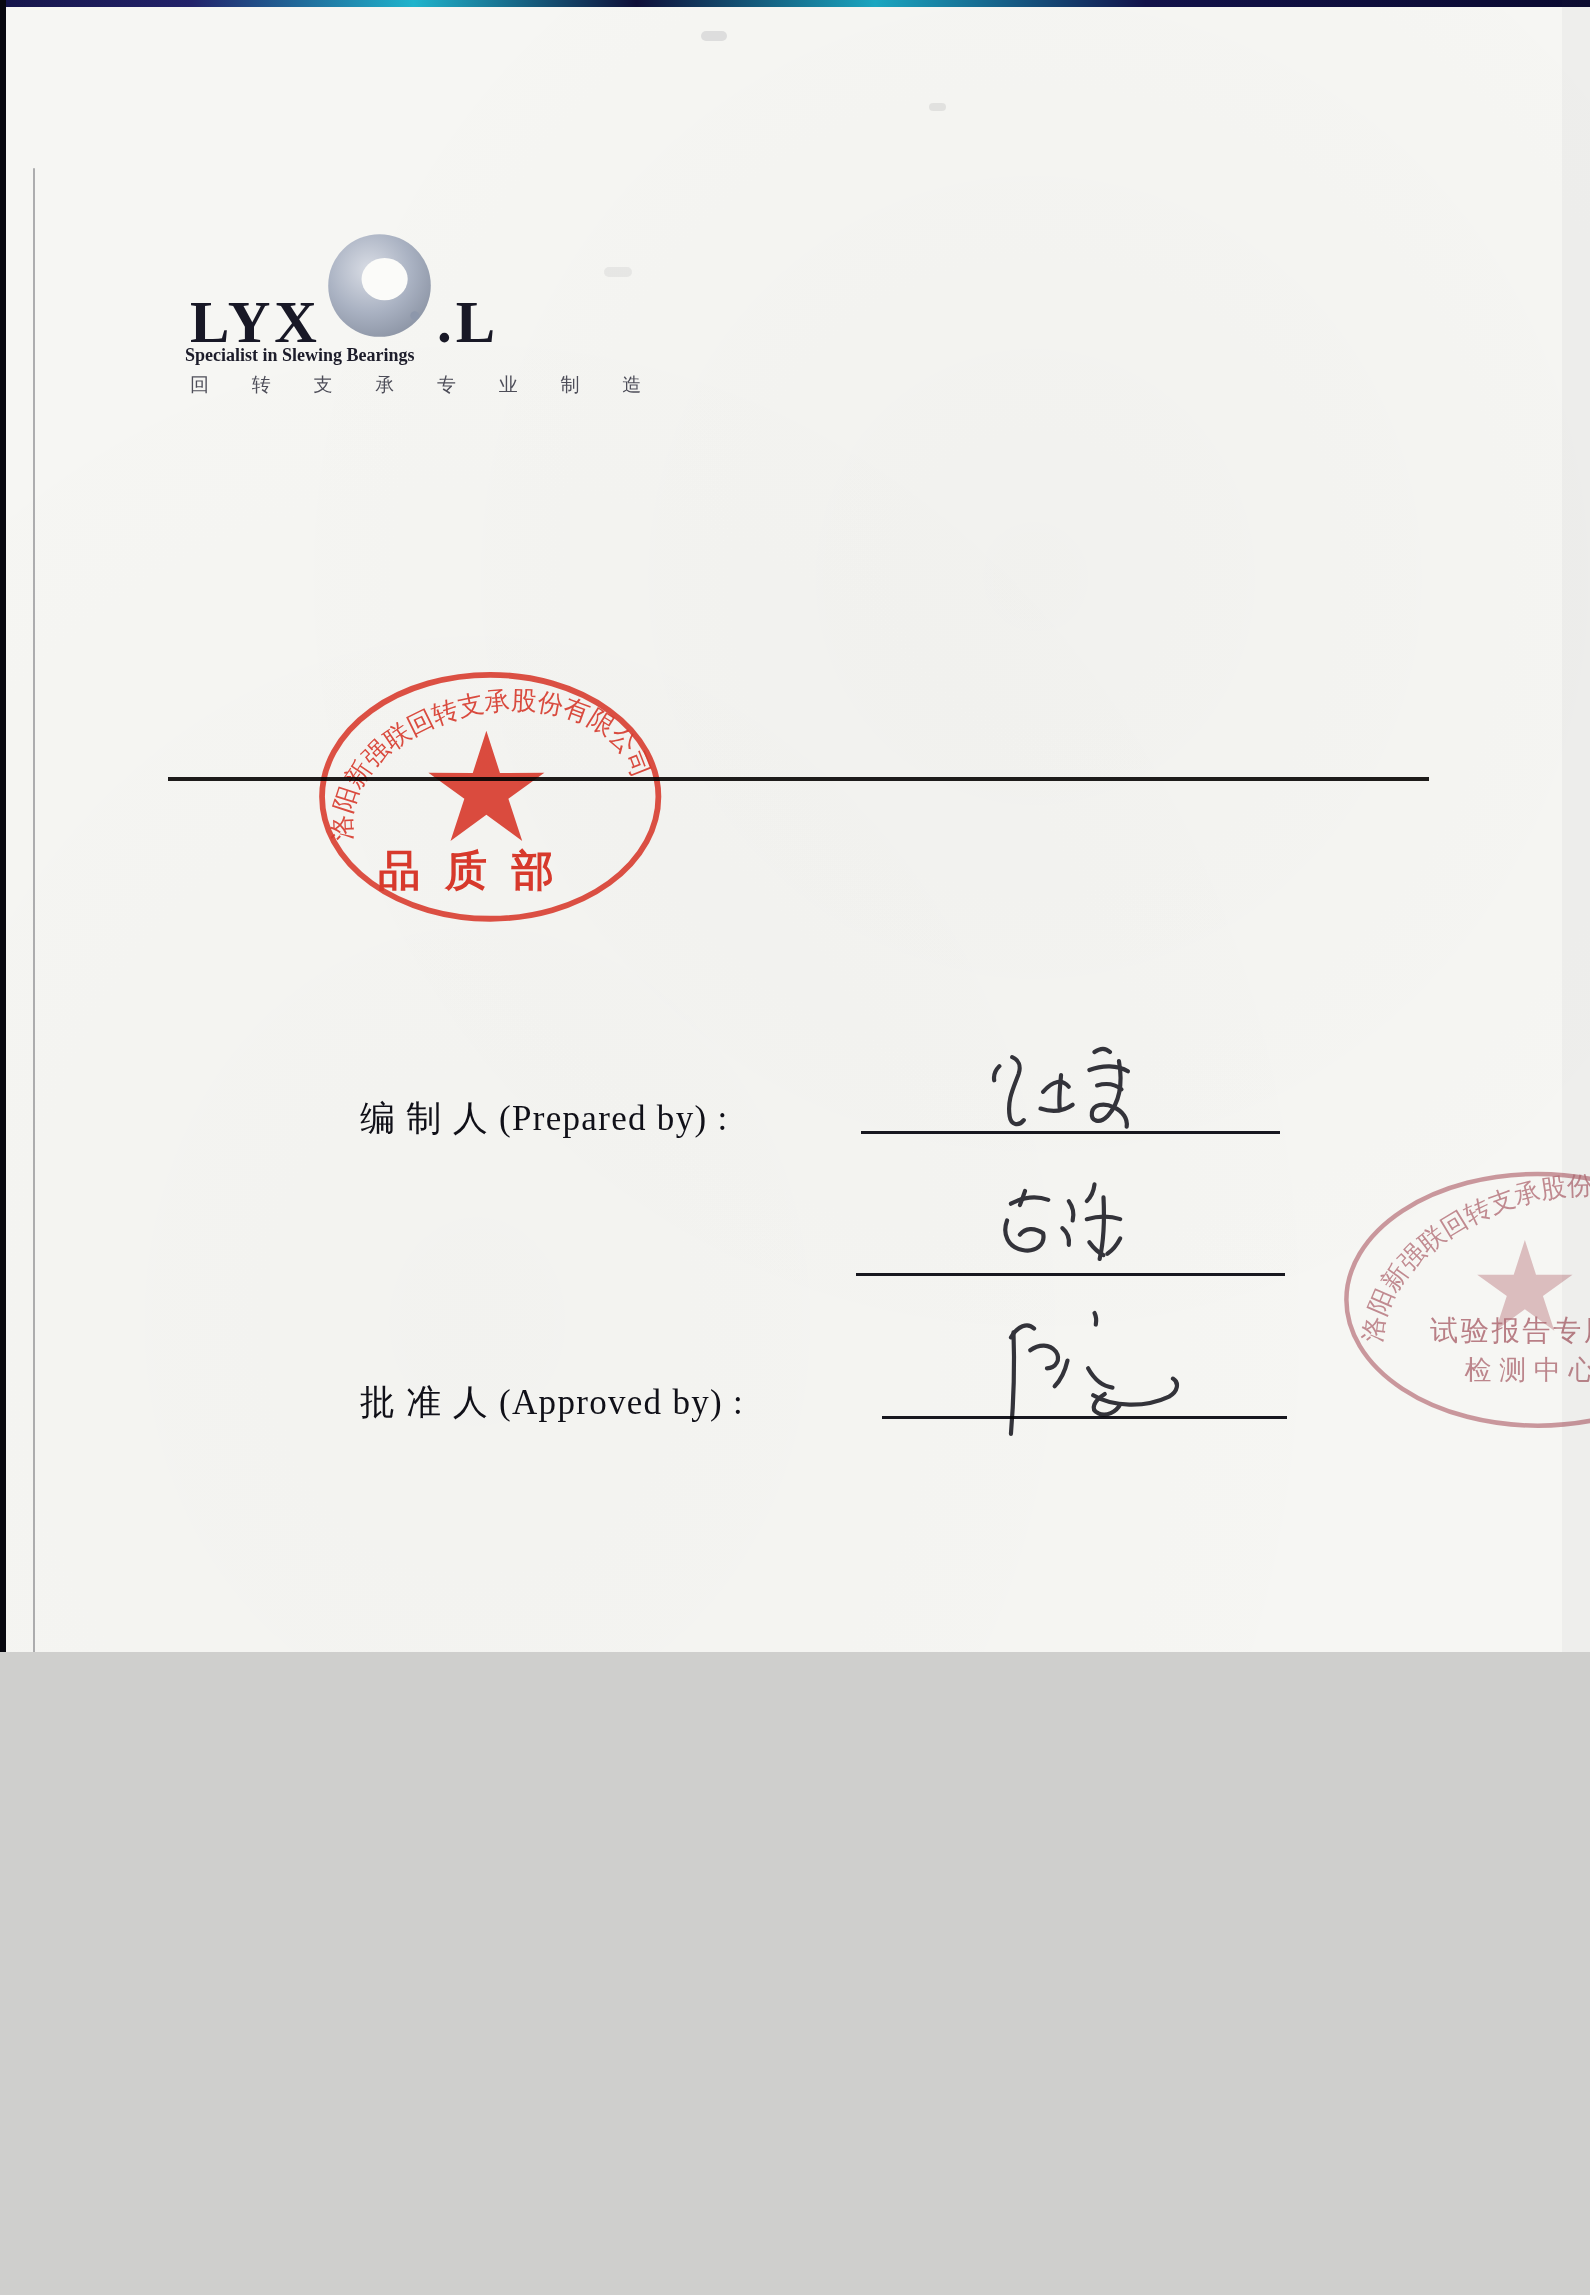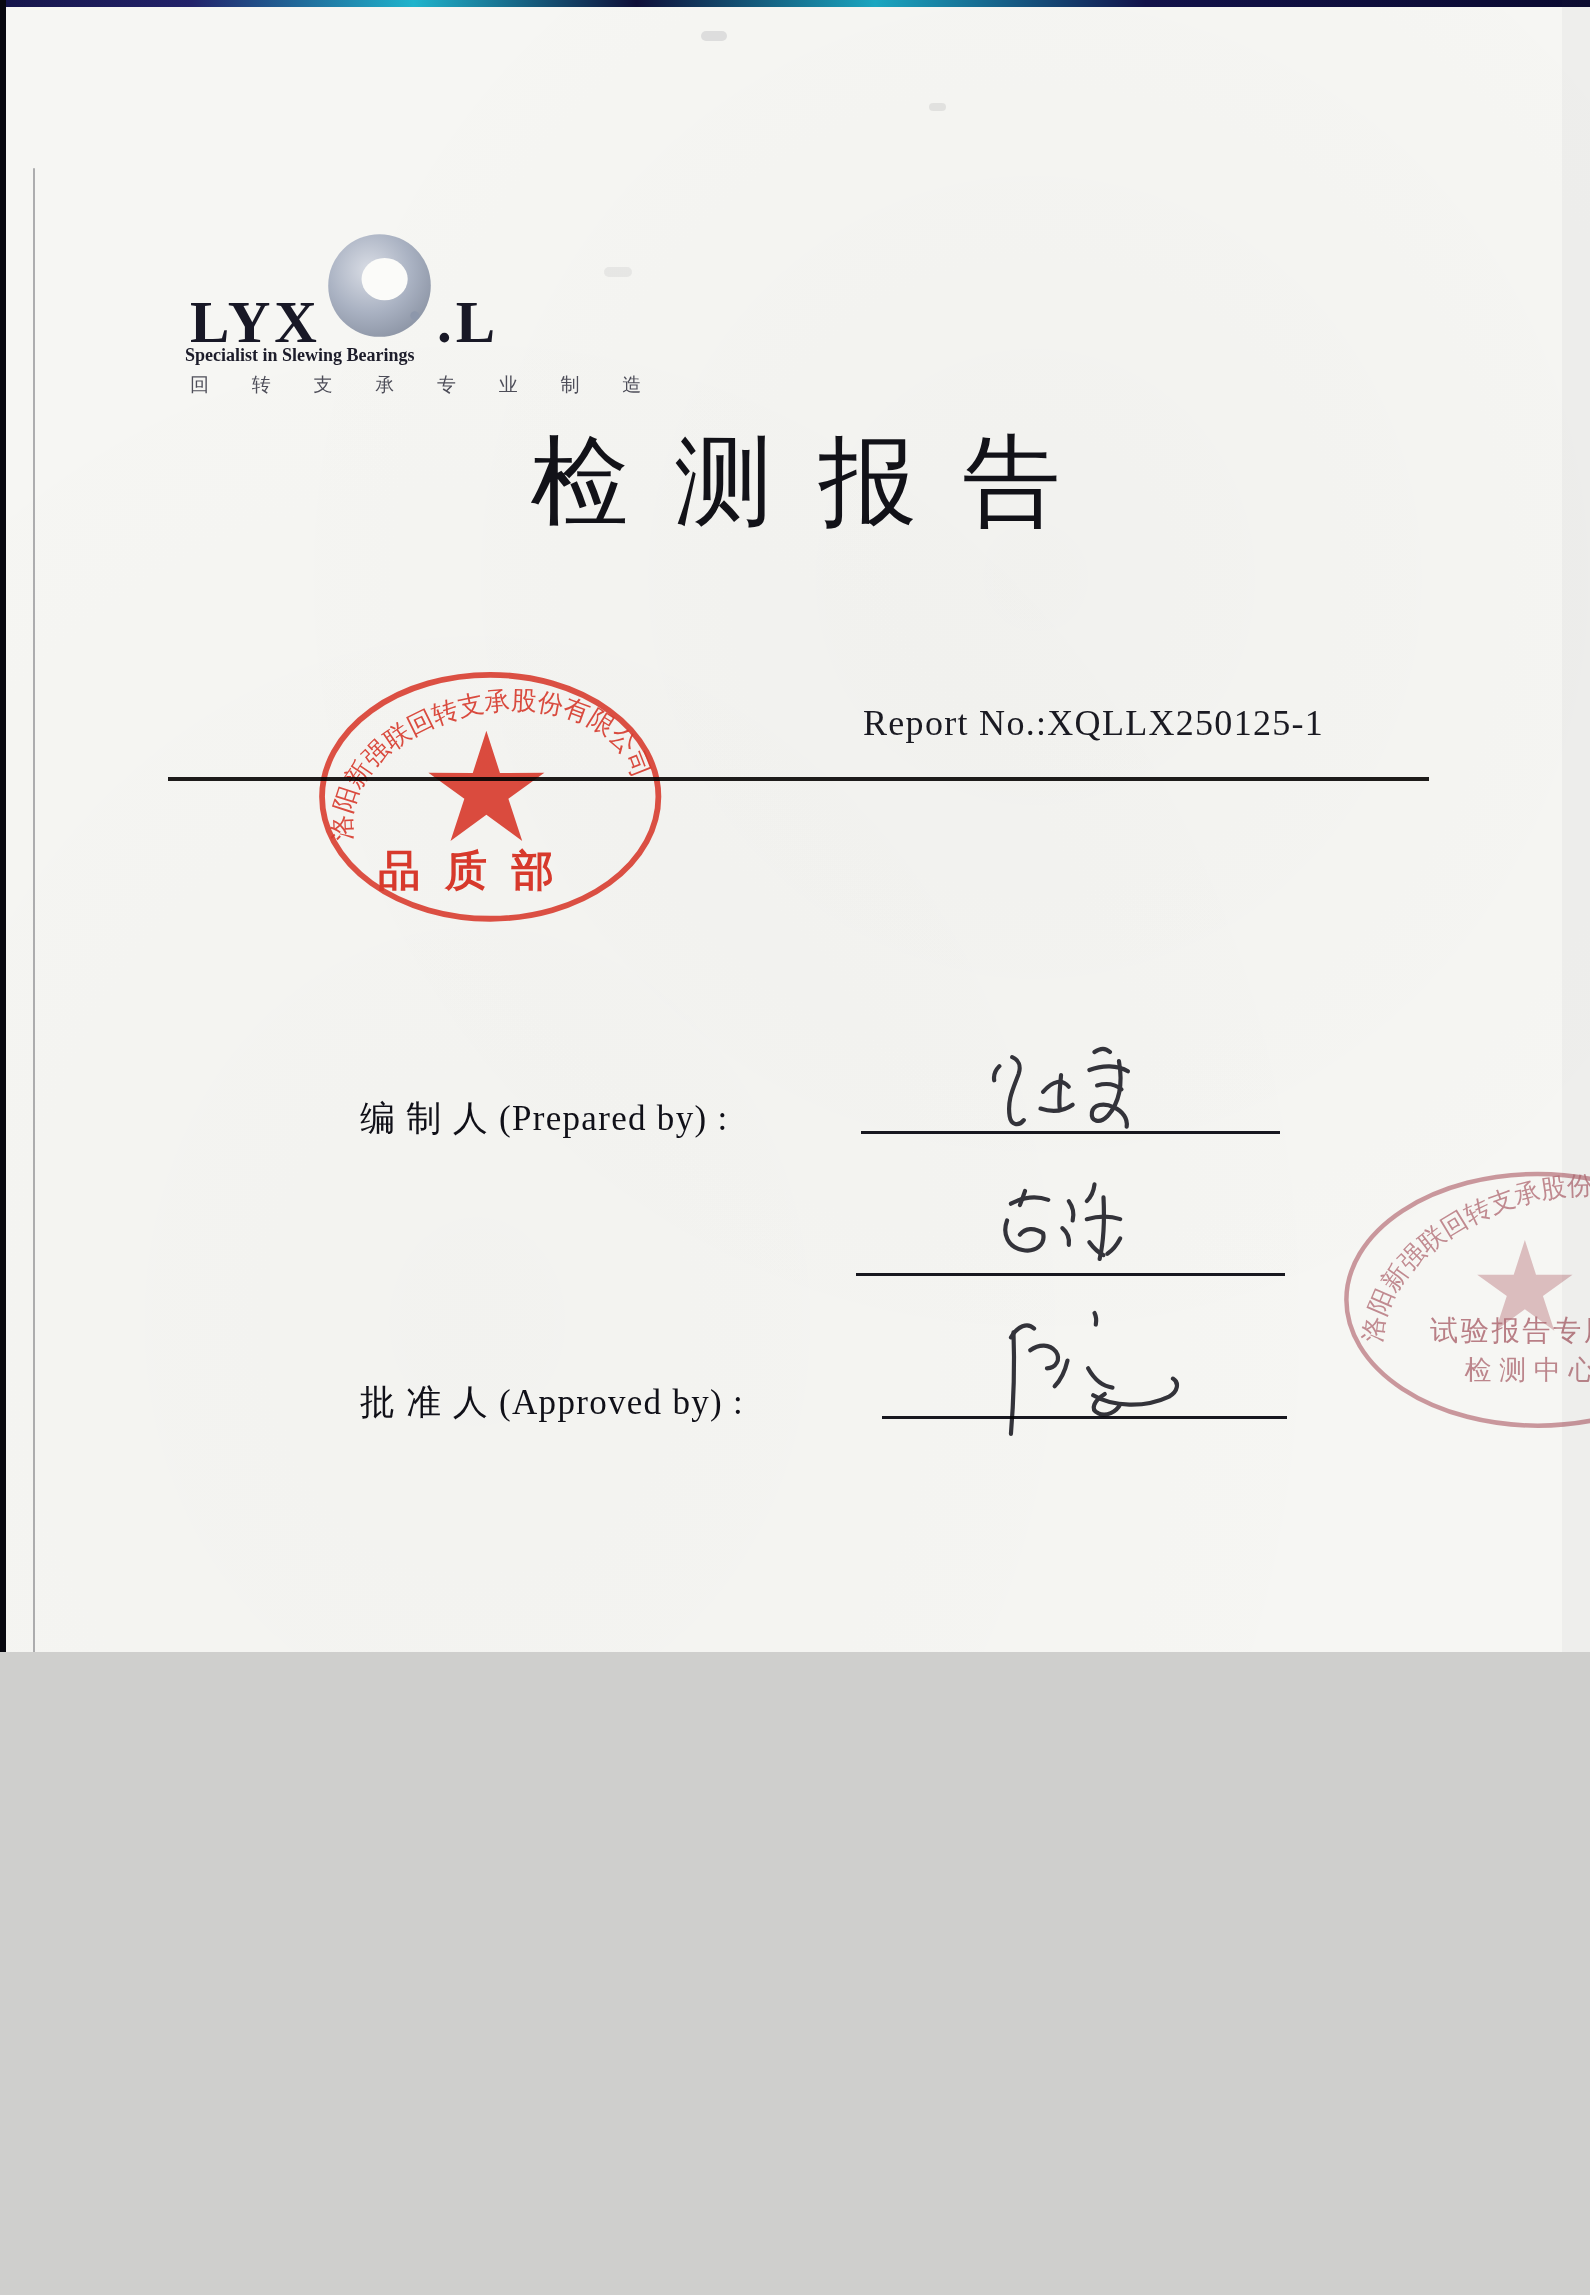--- a/index.html
+++ b/index.html
@@ -67,23 +67,21 @@
       </radialGradient>
     </defs>
     <circle cx="85" cy="85" r="80" fill="url(#ballGrad)" opacity="0.92"></circle>
     <ellipse cx="93" cy="75" rx="36" ry="33" fill="#fbfbf9"></ellipse>
     <circle cx="140" cy="132" r="7" fill="#8d97ab"></circle>
   </svg>
   <div class="abs brand" style="left:437px;top:288px;">.L</div>
   <div class="abs tagline" style="left:185px;top:345px;">Specialist in Slewing Bearings</div>
   <div class="abs tagline-cn" style="left:190px;top:372px;">回 转 支 承 专 业 制 造</div>
 
-  <div class="abs title-cn" style="top:417px;">检测报告</div>
 
-  <div class="abs repno repno2" style="left:863px;top:702px;">Report No.:XQLLX250125-1</div>
 
   <div class="abs rule"></div>
 
   <svg class="layer" style="left:292px;top:662px;" width="399" height="276" viewBox="0 0 620 430">
     <defs>
         <path id="arcQ" d="M -214,62 A 224 150 0 1 1 214,62"></path>
       </defs>
     <g transform="translate(308,210)">
       <ellipse rx="262" ry="190" fill="none" stroke="#e23b2e" stroke-width="9" opacity="0.88"></ellipse>
       <g transform="rotate(-12)">

